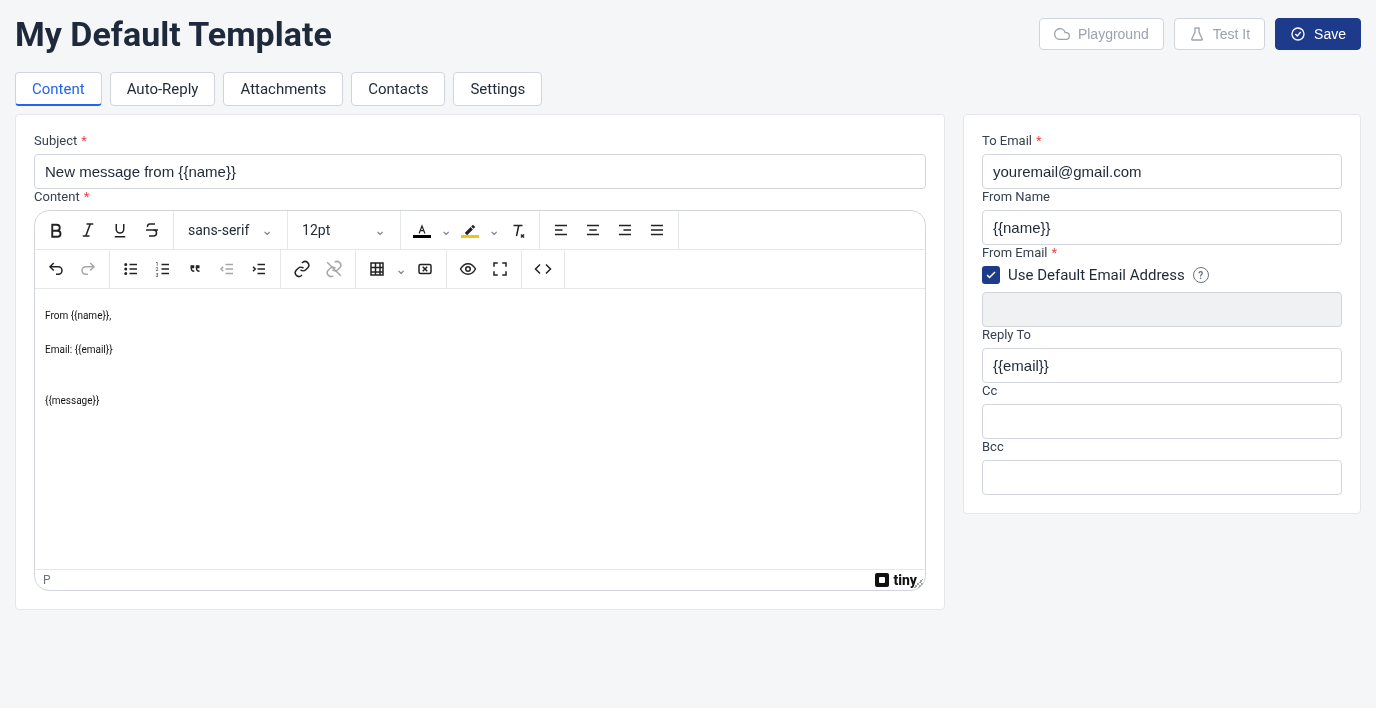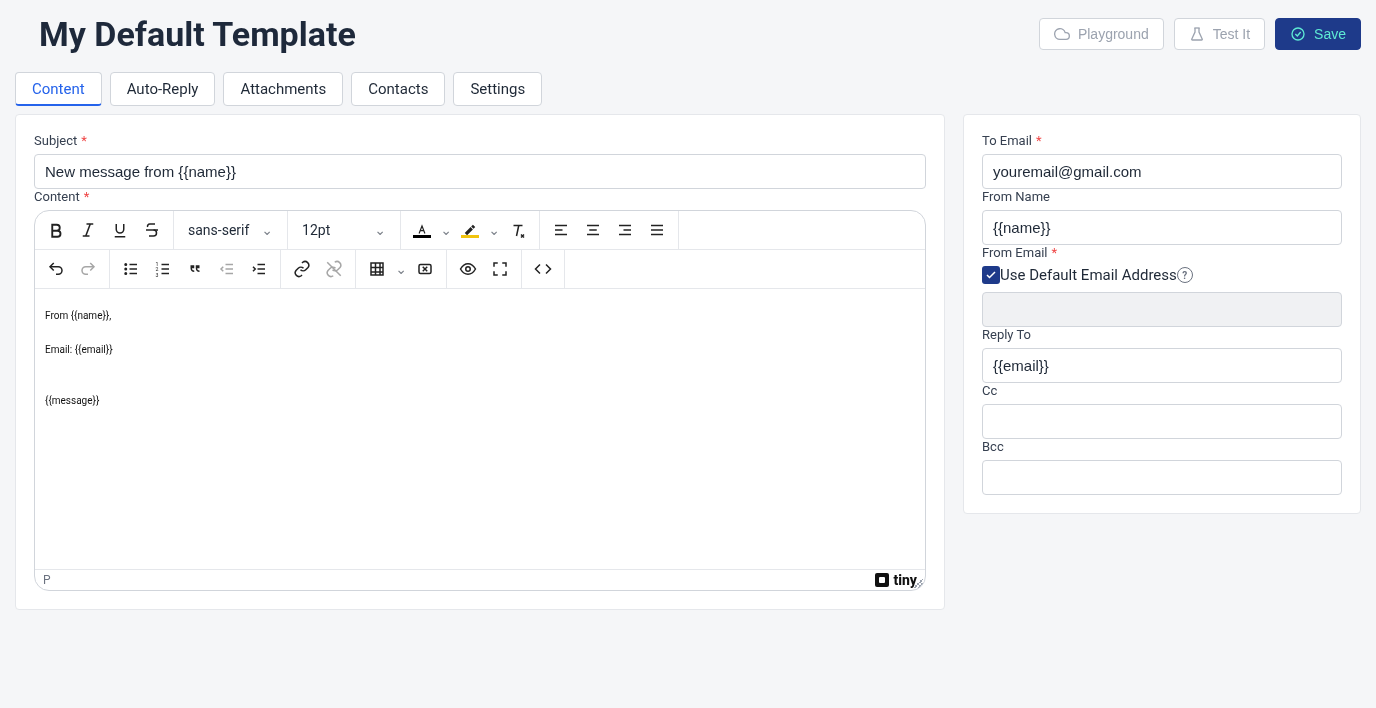--- a/index.html
+++ b/index.html
@@ -24,21 +24,20 @@
     background:var(--bg);
     font-family:-apple-system,BlinkMacSystemFont,"Segoe UI",Roboto,Helvetica,Arial,sans-serif;
     color:var(--text);
     font-size:14px;
   }
   .header{
     display:flex;
     align-items:center;
     justify-content:space-between;
     padding:14px 0 18px 0;
-    margin-left:24px;
   }
   .title{
     font-size:34px;
     font-weight:700;
     color:#1e293b;
     margin:0;
   }
   .actions{display:flex;gap:10px;}
   .btn{
     display:inline-flex;
@@ -49,21 +48,21 @@
     border-radius:4px;
     padding:7px 14px;
     font-size:14px;
     color:var(--muted);
     cursor:pointer;
   }
   .btn.disabled{color:#9ca3af;cursor:default;}
   .btn.primary{
     background:#1e3a8a;
     border-color:#1e3a8a;
-    color:#5eead4;
+    color:#ffffff;
     align-items:flex-end;
   }
   .btn svg{width:16px;height:16px;flex:0 0 auto;}
   .tabs{display:flex;gap:8px;margin-bottom:0;}
   .tab{
     border:1px solid var(--border);
     background:var(--panel);
     border-radius:4px;
     padding:7px 16px;
     font-size:15px;
@@ -97,21 +96,21 @@
     width:100%;
     border:1px solid var(--border);
     border-radius:4px;
     padding:8px 10px;
     font-size:15px;
     color:var(--text);
     background:#fff;
     outline:none;
   }
   .text-input.disabled{background:var(--disabled-bg);}
-  .check-row{display:flex;align-items:center;gap:0;margin-bottom:8px;}
+  .check-row{display:flex;align-items:center;gap:8px;margin-bottom:8px;}
   .checkbox{
     width:18px;height:18px;border-radius:3px;background:#1e3a8a;
     display:flex;align-items:center;justify-content:center;flex:0 0 auto;
   }
   .checkbox svg{width:12px;height:12px;stroke:#fff;stroke-width:3;fill:none;}
   .check-label{font-size:15px;color:var(--text);}
   .help-circle{
     width:16px;height:16px;border:1.5px solid #6b7280;border-radius:50%;
     display:flex;align-items:center;justify-content:center;
     font-size:10px;color:#6b7280;font-weight:700;

